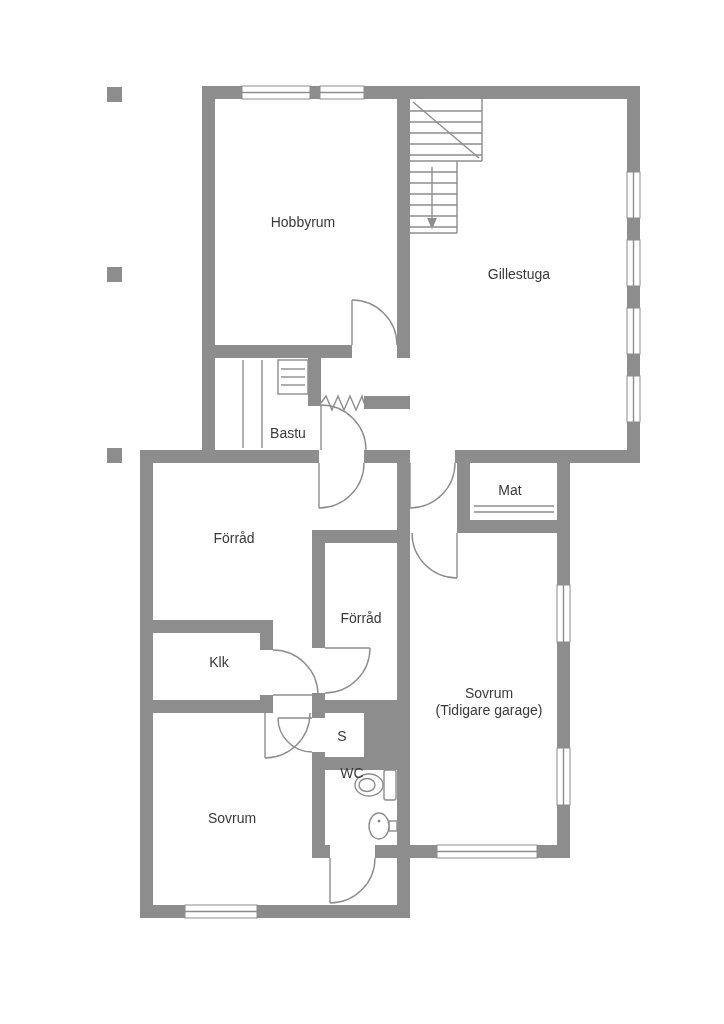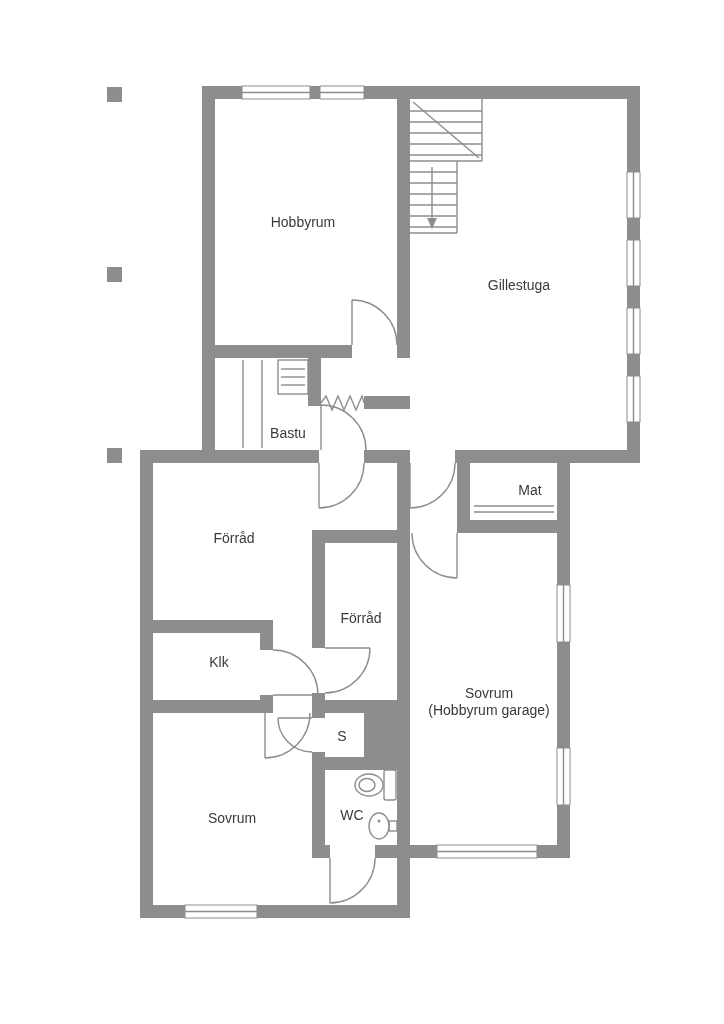--- a/index.html
+++ b/index.html
@@ -234,35 +234,35 @@
     </g>
     <g>
       <rect class="fixture" x="377" y="821" width="8" height="10"></rect>
       <ellipse class="fixture" cx="367" cy="826" rx="10" ry="13"></ellipse>
       <circle cx="367" cy="821" r="1.5" fill="var(--wall)"></circle>
     </g>
   </svg>
 
   <div class="room-label" style="left:291px;top:222px">Hobbyrum</div>
 
-  <div class="room-label" style="left:507px;top:285px">Gillestuga</div>
+  <div class="room-label" style="left:507px;top:274px">Gillestuga</div>
 
   <div class="room-label" style="left:276px;top:433px">Bastu</div>
 
   <div class="room-label" style="left:222px;top:538px">Förråd</div>
 
-  <div class="room-label" style="left:518px;top:490px">Mat</div>
+  <div class="room-label" style="left:498px;top:490px">Mat</div>
 
   <div class="room-label" style="left:349px;top:618px">Förråd</div>
 
   <div class="room-label" style="left:207px;top:662px">Klk</div>
 
   <div class="room-label" style="left:477px;top:702px">
     <div>Sovrum</div>
-    <div>(Hobbyrum garage)</div>
+    <div>(Tidigare garage)</div>
   </div>
 
   <div class="room-label" style="left:330px;top:736px">S</div>
 
-  <div class="room-label" style="left:340px;top:815px">WC</div>
+  <div class="room-label" style="left:340px;top:773px">WC</div>
 
   <div class="room-label" style="left:220px;top:818px">Sovrum</div>
 </div>
 
 </body></html>

